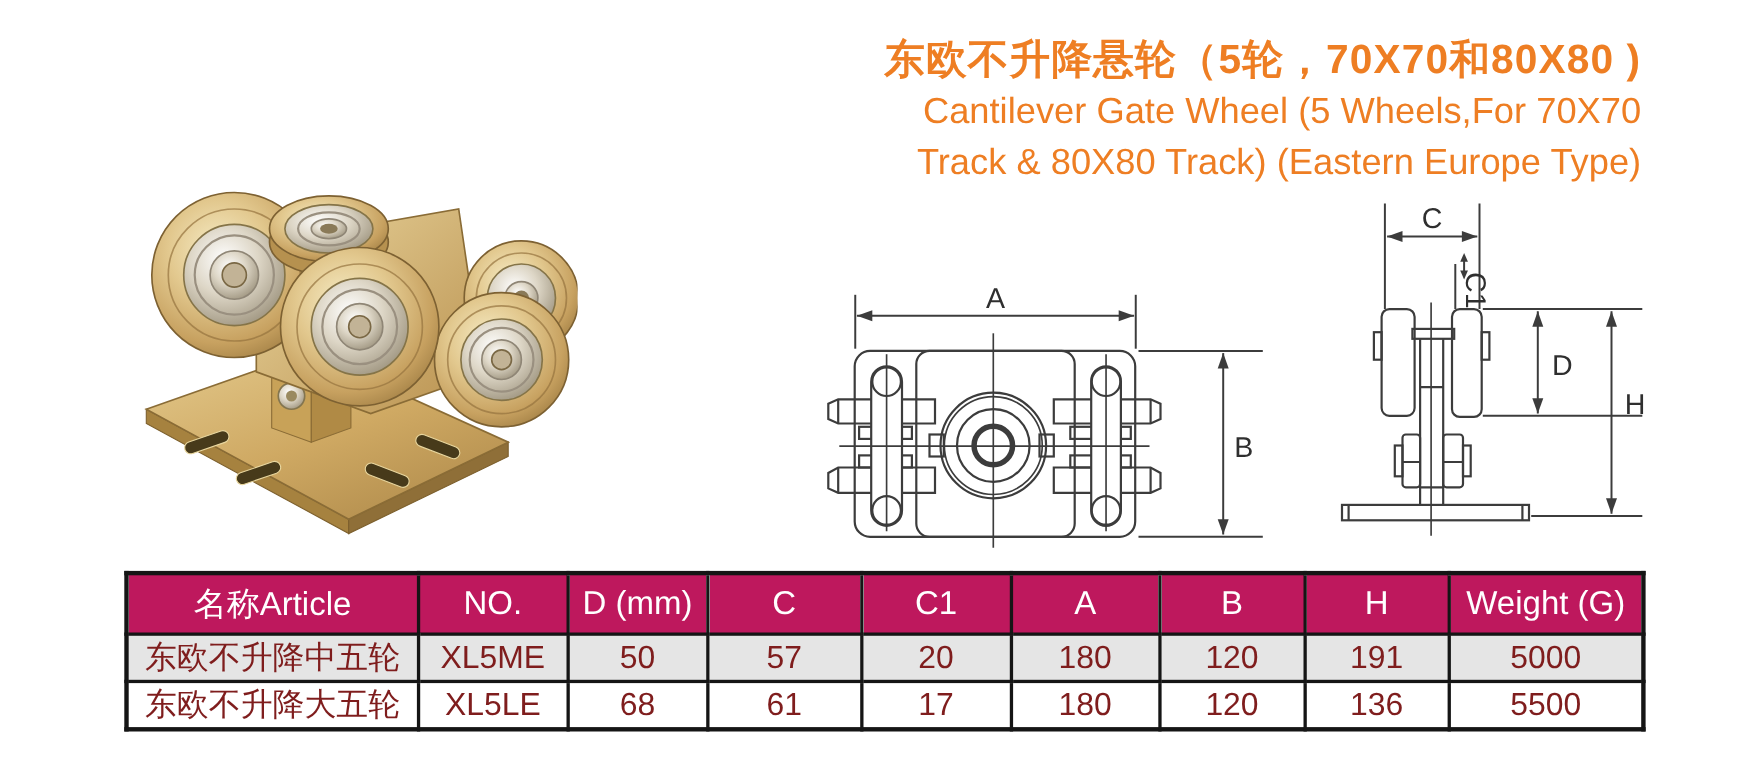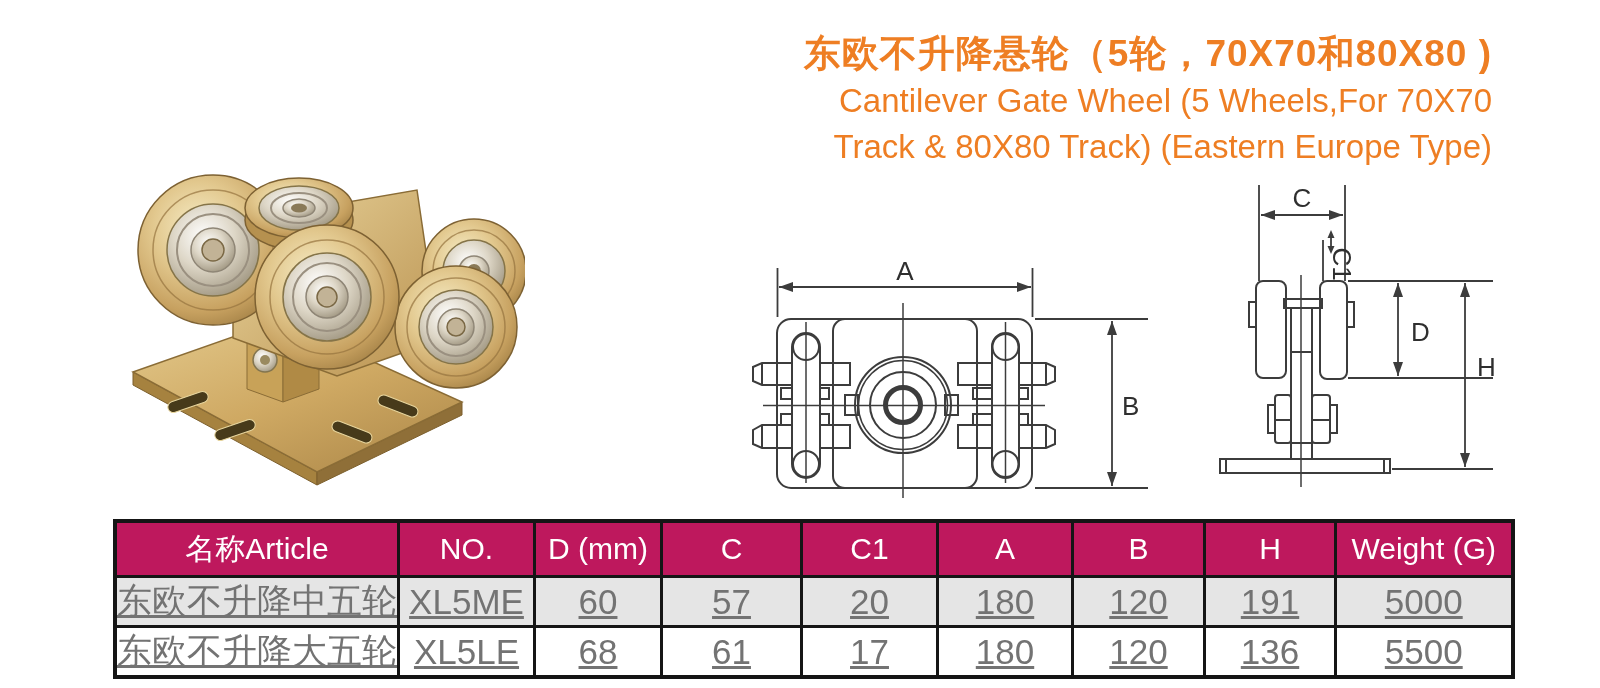--- a/index.html
+++ b/index.html
@@ -22,21 +22,21 @@
     border-collapse:collapse; table-layout:fixed;
     border:4px solid #151515;
   }
   .spec-table td {
     border:3px solid #151515; text-align:center; vertical-align:middle;
     white-space:nowrap; overflow:hidden; padding:0;
   }
   .spec-table tr.hdr td {
     background:#be185d; color:#ffffff; font-size:30px; height:52px; font-weight:400;
   }
-  .spec-table tr.row td { font-size:35px; color:#737373; height:38px;text-decoration:underline; }
+  .spec-table tr.row td { font-size:29px; color:#7f1d1d; height:38px; }
   .spec-table tr.row.alt td { background:#e5e5e5; }
 </style>
 </head>
 <body>
 
 <div class="page">
 
   <svg class="photo-svg" width="440" height="370" viewBox="0 0 440 370">
     <defs>
       <radialGradient id="gBrass" cx="40%" cy="35%" r="75%">
@@ -287,21 +287,21 @@
       <td>C</td>
       <td>C1</td>
       <td>A</td>
       <td>B</td>
       <td>H</td>
       <td>Weight (G)</td>
     </tr>
     <tr class="row alt">
       <td>东欧不升降中五轮</td>
       <td>XL5ME</td>
-      <td>60</td>
+      <td>50</td>
       <td>57</td>
       <td>20</td>
       <td>180</td>
       <td>120</td>
       <td>191</td>
       <td>5000</td>
     </tr>
     <tr class="row">
       <td>东欧不升降大五轮</td>
       <td>XL5LE</td>

